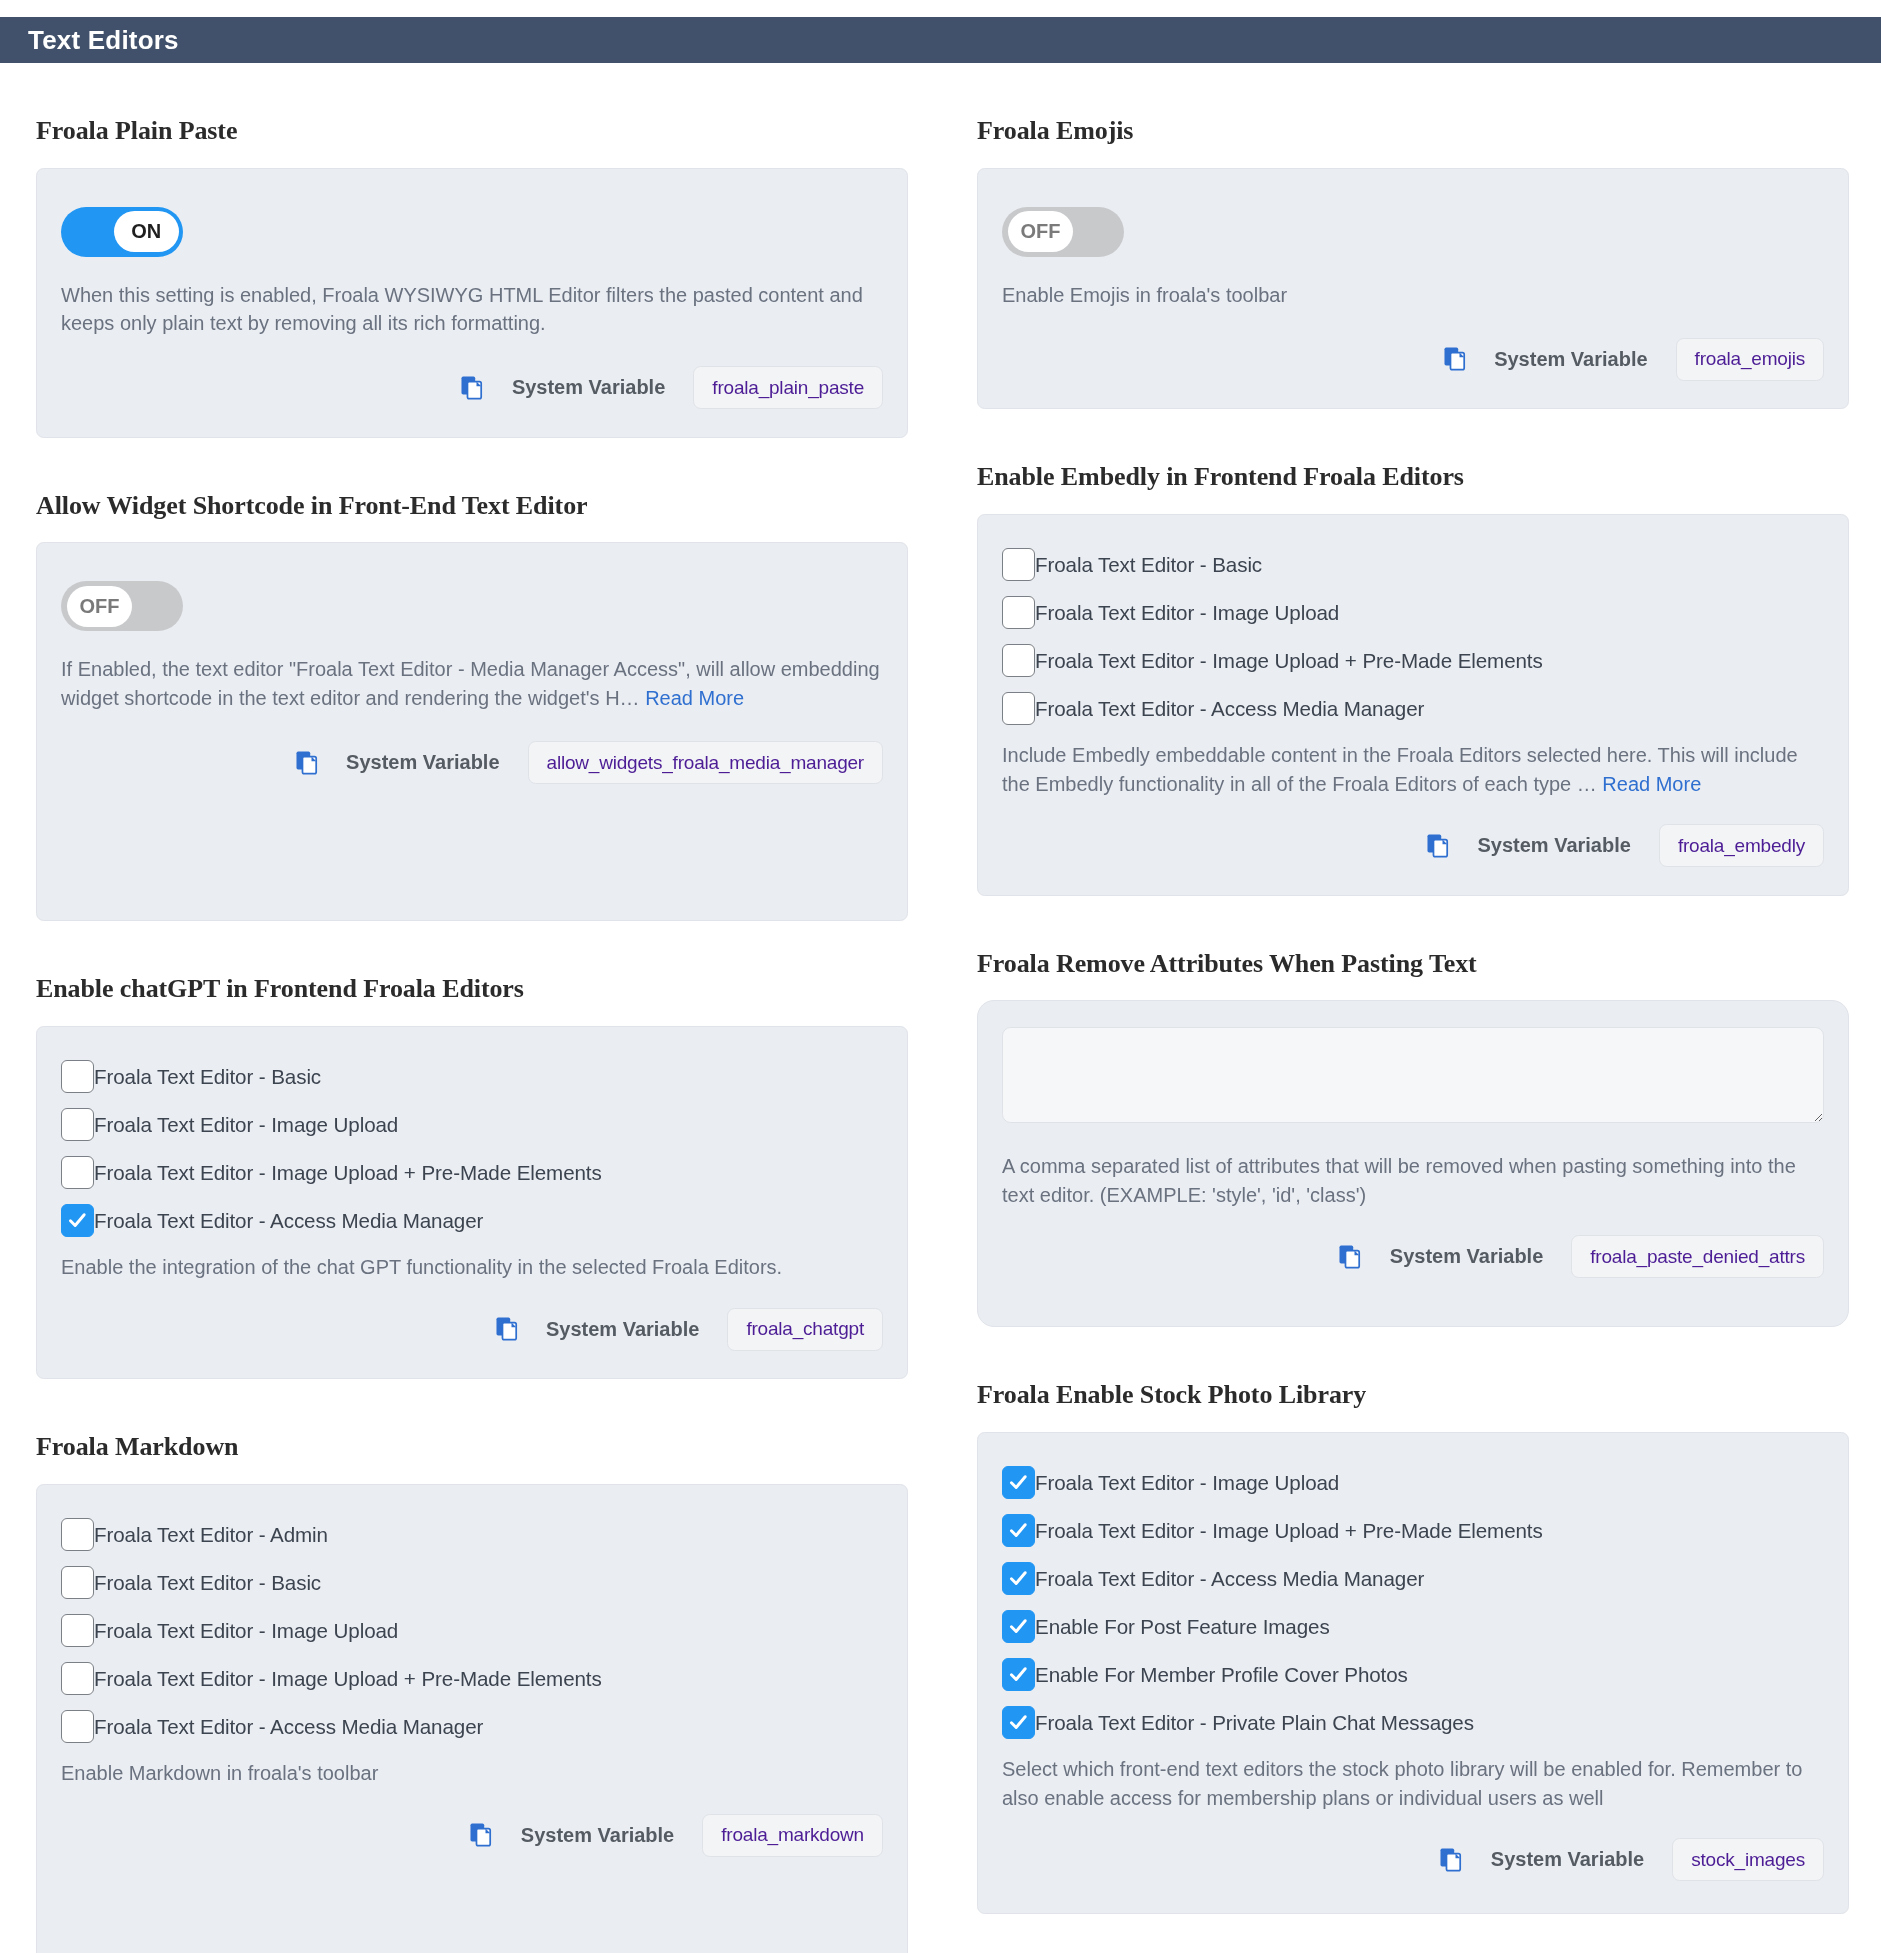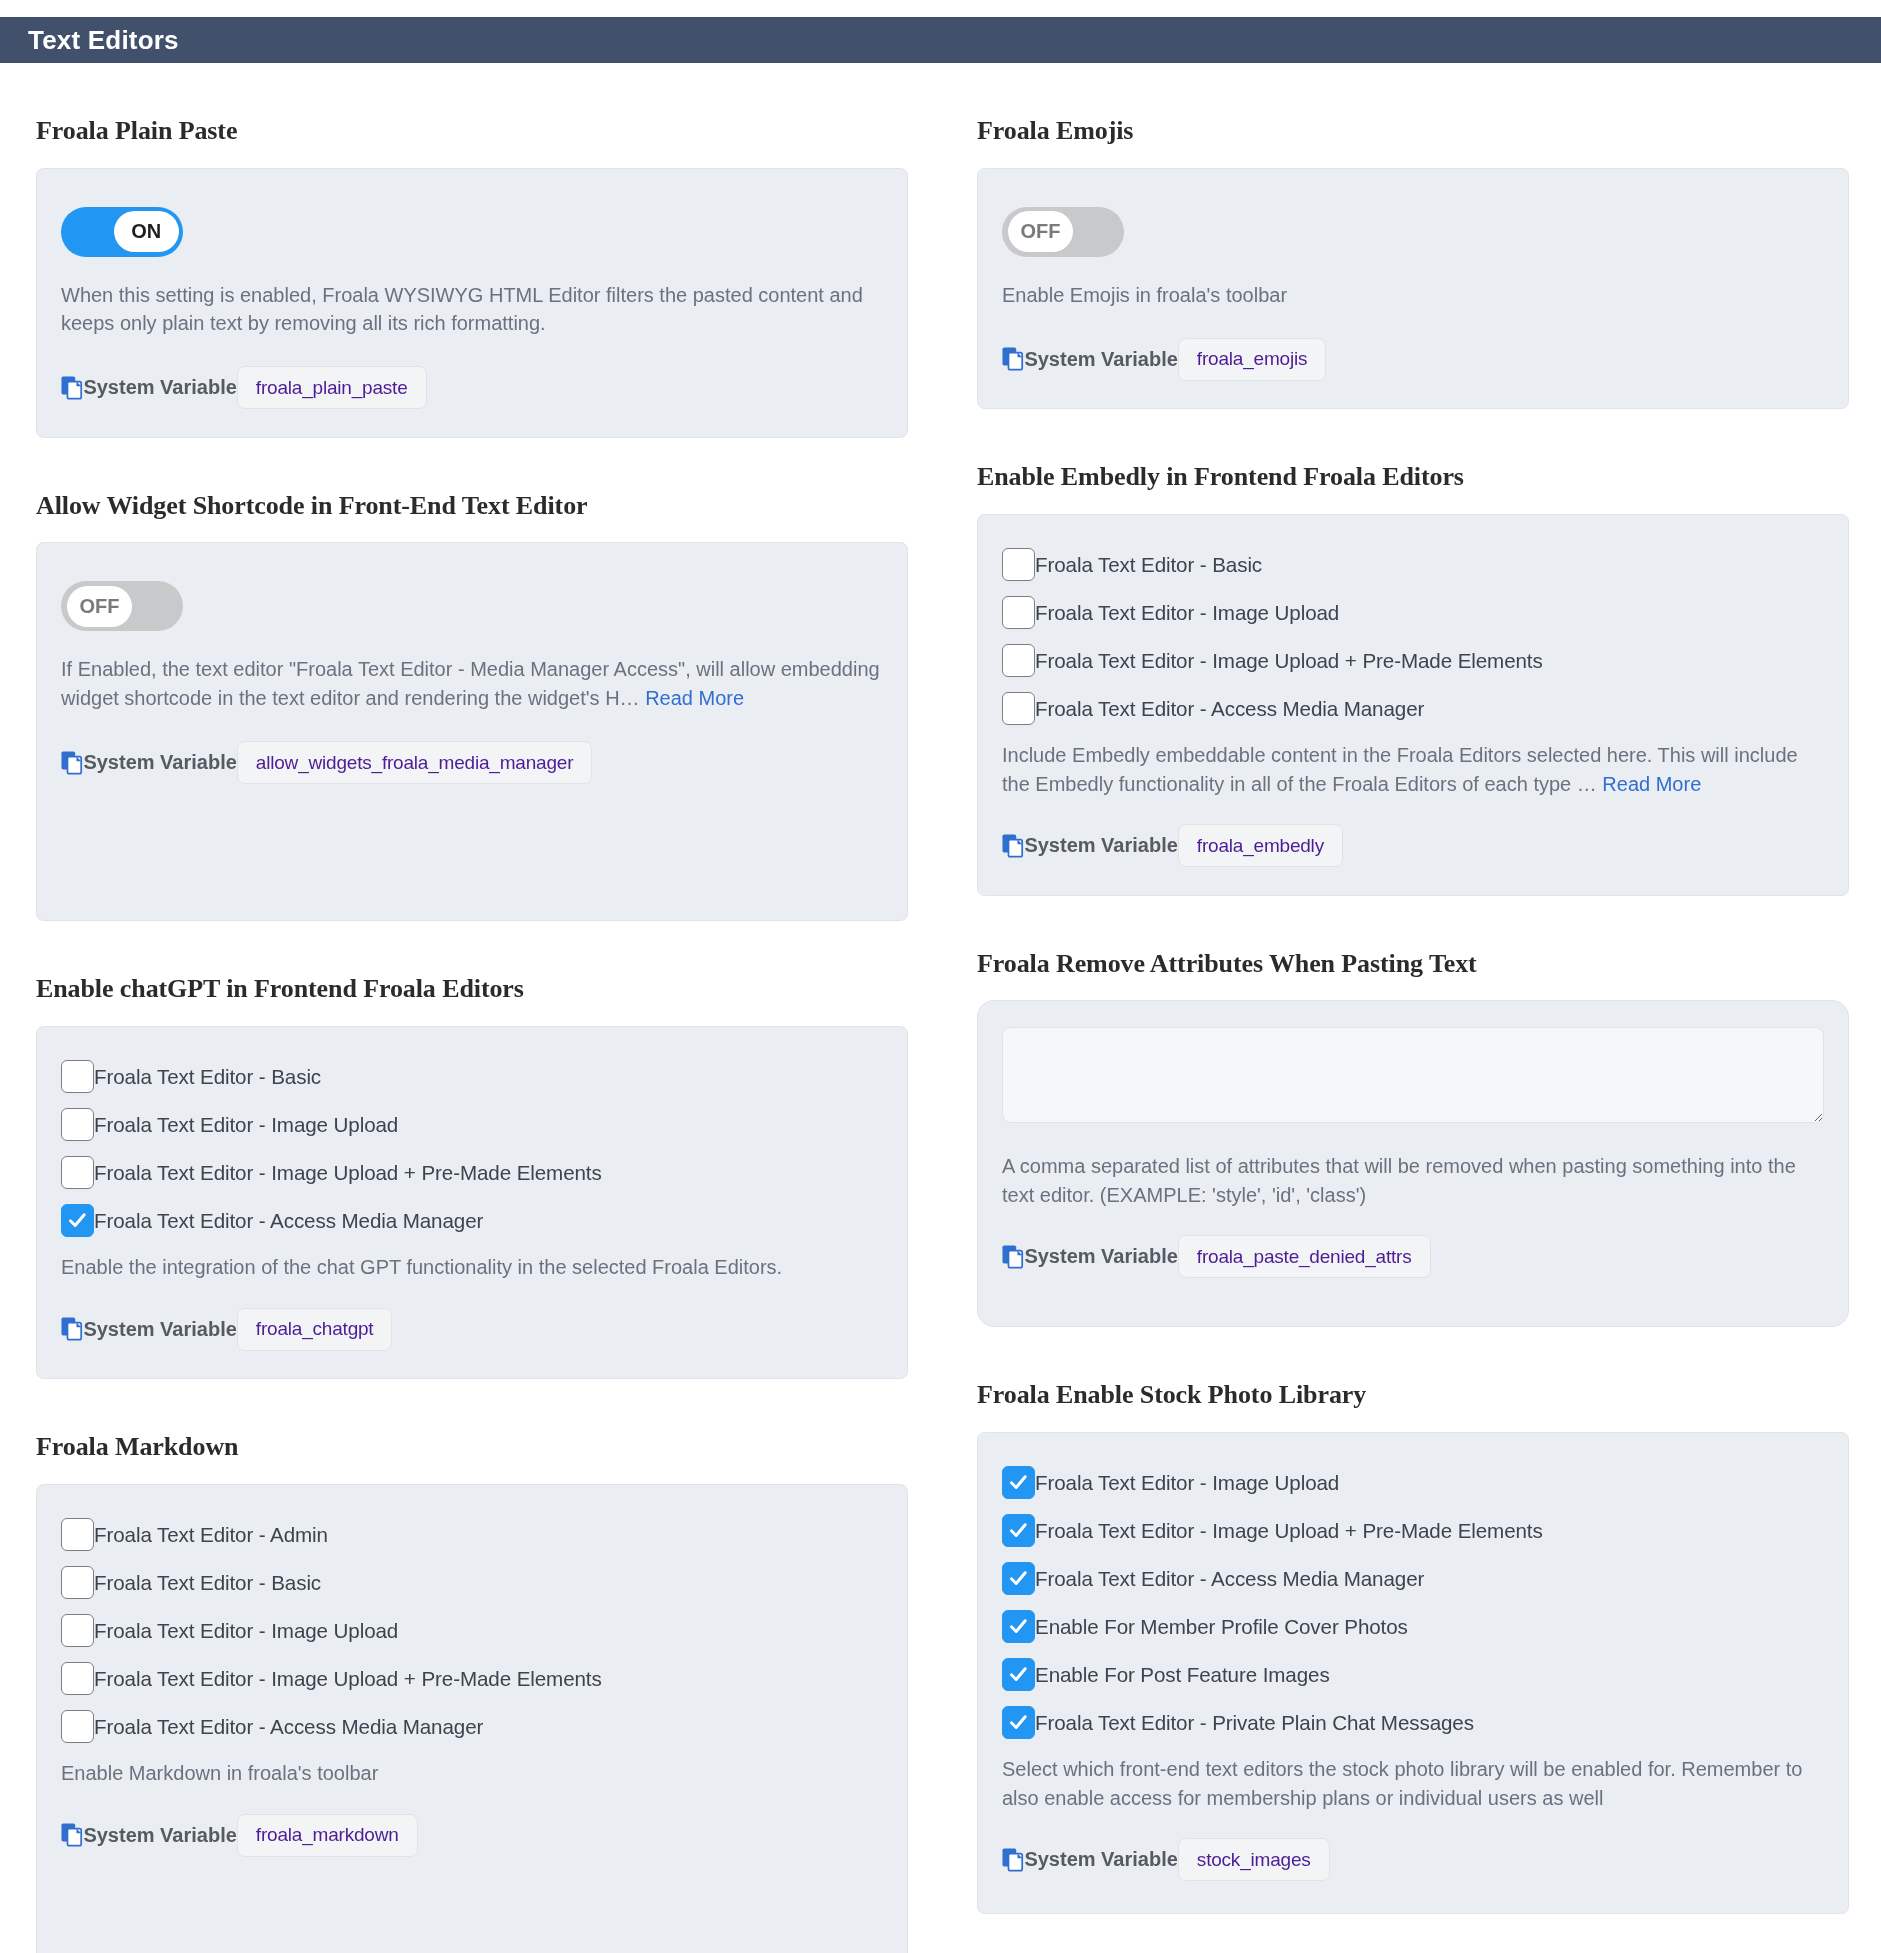--- a/index.html
+++ b/index.html
@@ -127,22 +127,23 @@
   .cb-label {
     font-size: 20.6px;
     color: #3c4450;
     letter-spacing: -0.1px;
   }
 
   
   .sysvar-row {
     display: flex;
     align-items: center;
-    gap: 0;
+    gap: 28px;
     margin-top: 6.9px;
+    justify-content: flex-end;
   }
   .sysvar-icon { width: 22.4px; height: 24px; flex: 0 0 auto; display:block; }
   .sysvar-label {
     font-size: 20px;
     font-weight: 700;
     color: #555b62;
   }
   .sysvar-pill {
     background: #F3F4F6;
     border: 0.9px solid #dfe2e7;
@@ -395,29 +396,29 @@
                 </svg>
               </span>
               <span class="cb-label">Froala Text Editor - Access Media Manager</span>
             </div>
             <div class="cb-row">
               <span class="cb-box checked">
                 <svg width="20.6" height="20.6" viewBox="0 0 24 24">
                   <path d="M4 12.5 L9.5 18 L20 5.5" fill="none" stroke="#ffffff" stroke-width="3.4" stroke-linecap="round" stroke-linejoin="round"></path>
                 </svg>
               </span>
+              <span class="cb-label">Enable For Post Feature Images</span>
+            </div>
+            <div class="cb-row">
+              <span class="cb-box checked">
+                <svg width="20.6" height="20.6" viewBox="0 0 24 24">
+                  <path d="M4 12.5 L9.5 18 L20 5.5" fill="none" stroke="#ffffff" stroke-width="3.4" stroke-linecap="round" stroke-linejoin="round"></path>
+                </svg>
+              </span>
               <span class="cb-label">Enable For Member Profile Cover Photos</span>
-            </div>
-            <div class="cb-row">
-              <span class="cb-box checked">
-                <svg width="20.6" height="20.6" viewBox="0 0 24 24">
-                  <path d="M4 12.5 L9.5 18 L20 5.5" fill="none" stroke="#ffffff" stroke-width="3.4" stroke-linecap="round" stroke-linejoin="round"></path>
-                </svg>
-              </span>
-              <span class="cb-label">Enable For Post Feature Images</span>
             </div>
             <div class="cb-row">
               <span class="cb-box checked">
                 <svg width="20.6" height="20.6" viewBox="0 0 24 24">
                   <path d="M4 12.5 L9.5 18 L20 5.5" fill="none" stroke="#ffffff" stroke-width="3.4" stroke-linecap="round" stroke-linejoin="round"></path>
                 </svg>
               </span>
               <span class="cb-label">Froala Text Editor - Private Plain Chat Messages</span>
             </div>
           </div>

